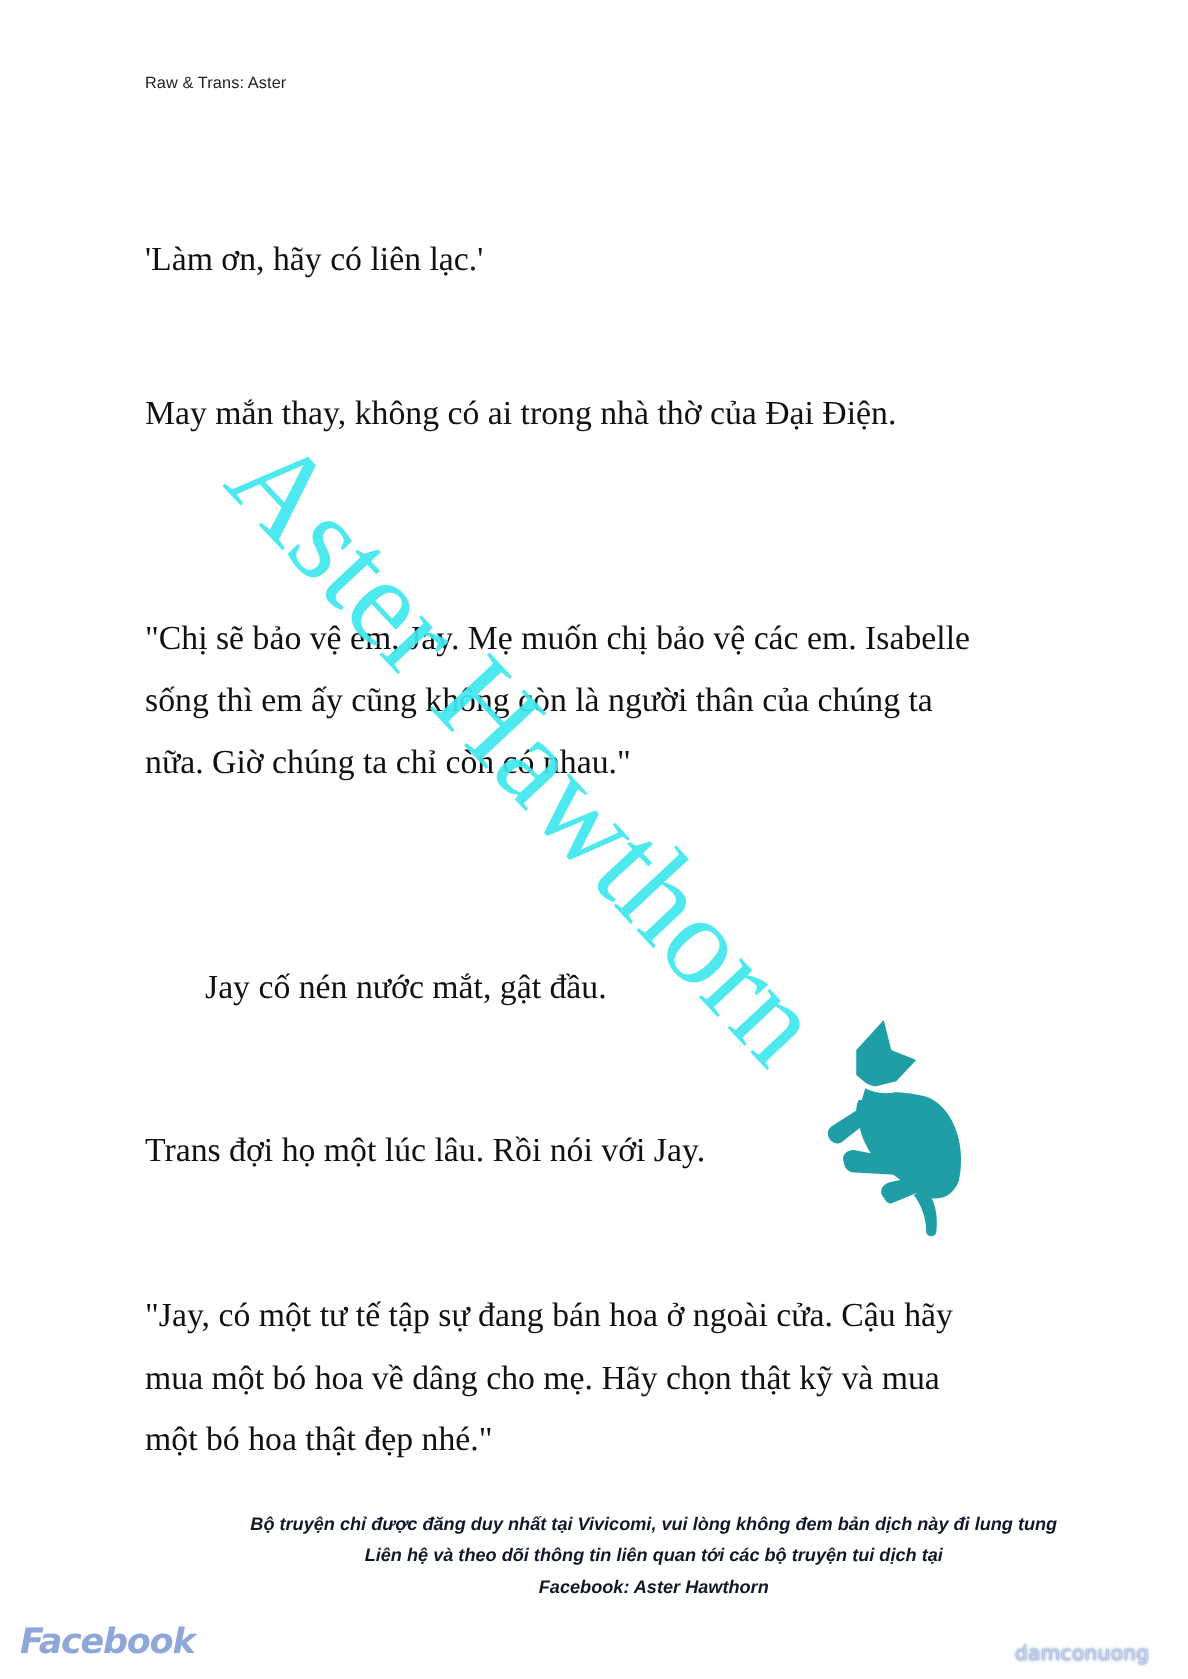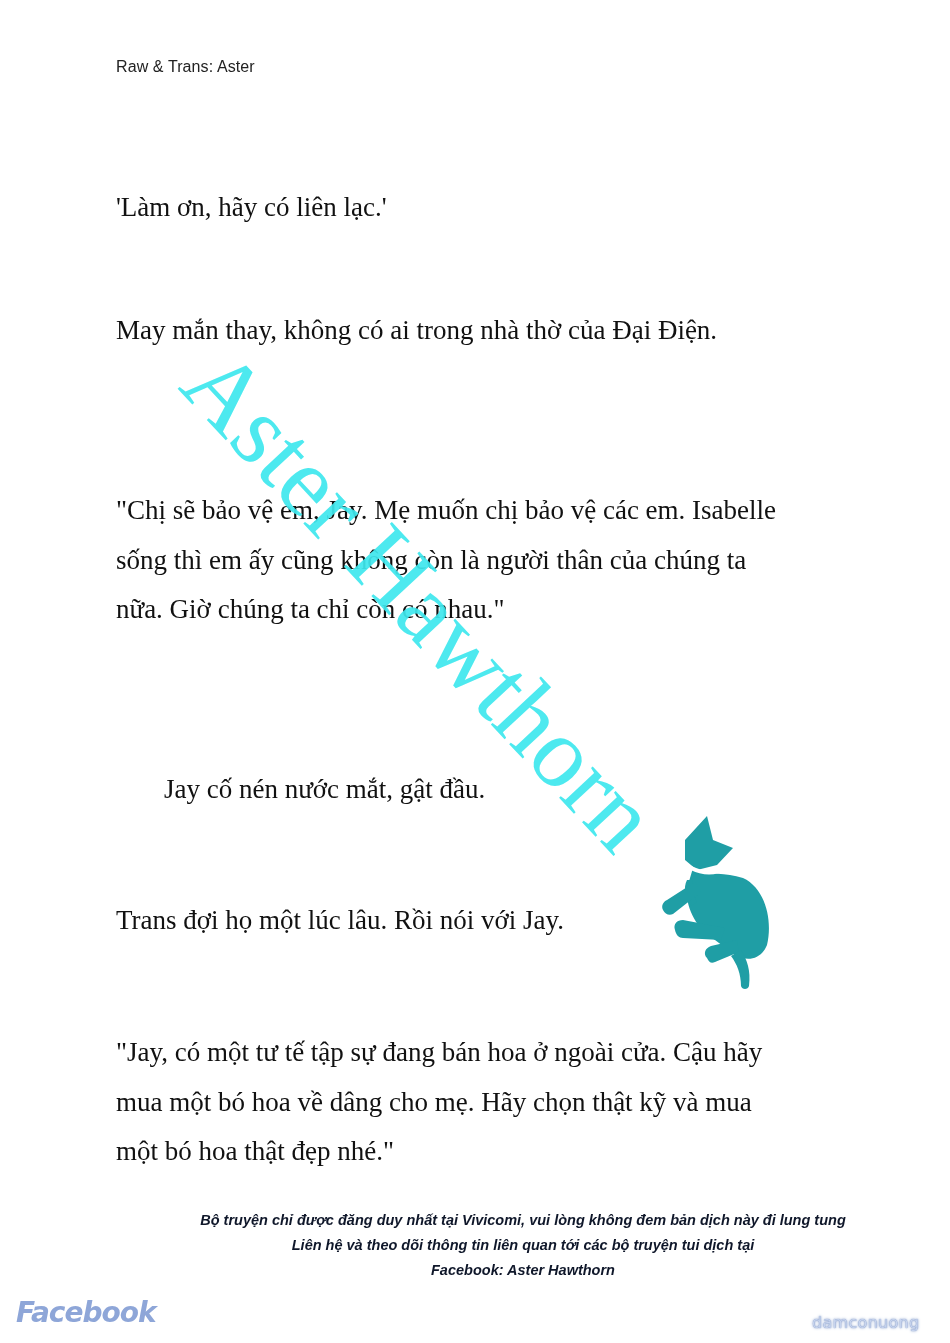--- a/index.html
+++ b/index.html
@@ -13,21 +13,21 @@
       position: relative;
       overflow: hidden;
       font-family: "Liberation Serif", serif;
       color: #111111;
     }
     .header-credit {
       position: absolute;
       left: 116px;
       top: 58px;
       font-family: "Liberation Sans", sans-serif;
-      font-size: 16px;
+      font-size: 13px;
       color: #222222;
       letter-spacing: 0.1px;
     }
     .para {
       position: absolute;
       left: 116px;
       font-size: 27px;
       line-height: 49.5px;
       color: #111111;
       white-space: nowrap;

